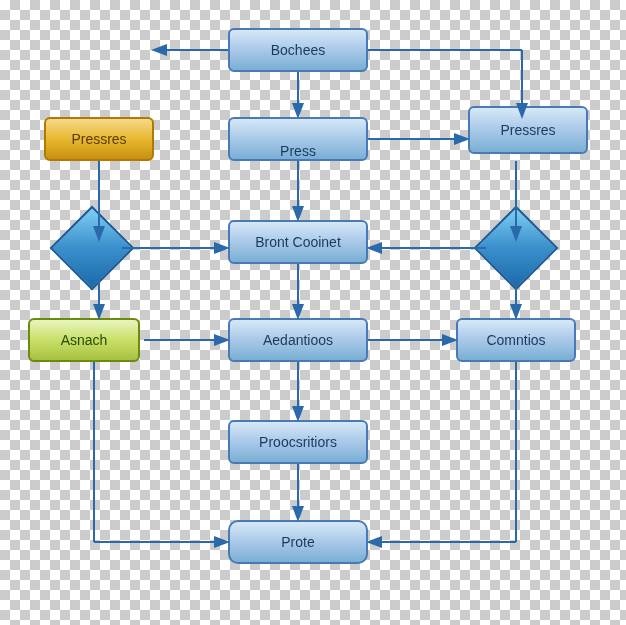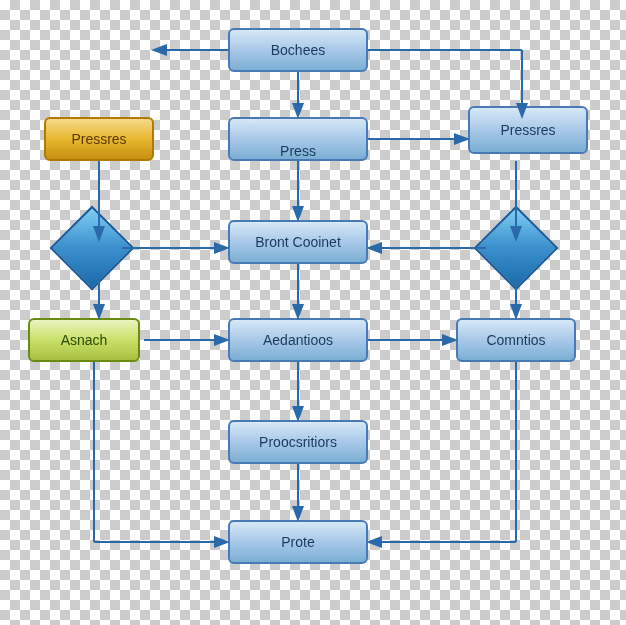--- a/index.html
+++ b/index.html
@@ -82,21 +82,21 @@
     
     #bochees   { width: 140px; height: 44px; left: 228px; top: 28px; }
     #press     { width: 140px; height: 44px; left: 228px; top: 117px; align-items: flex-end; }
     #pressres  { width: 120px; height: 48px; left: 468px; top: 106px; }
     #aufermes  { width: 110px; height: 44px; left: 44px;  top: 117px; }
     #brontc    { width: 140px; height: 44px; left: 228px; top: 220px; }
     #asnach    { width: 112px; height: 44px; left: 28px;  top: 318px; }
     #aedantioos{ width: 140px; height: 44px; left: 228px; top: 318px; }
     #comntios  { width: 120px; height: 44px; left: 456px; top: 318px; }
     #proocsrit { width: 140px; height: 44px; left: 228px; top: 420px; text-align: center; }
-    #prote     { width: 140px; height: 44px; left: 228px; top: 520px; }
+    #prote     { width: 140px; height: 44px; left: 228px; top: 520px; border-radius: 10px; }
 
     
     #diamond1  { left: 62px; top: 222px; }
     #diamond2  { left: 480px; top: 222px; }
   </style>
 </head>
 <body>
 
 <div class="diagram">
 

